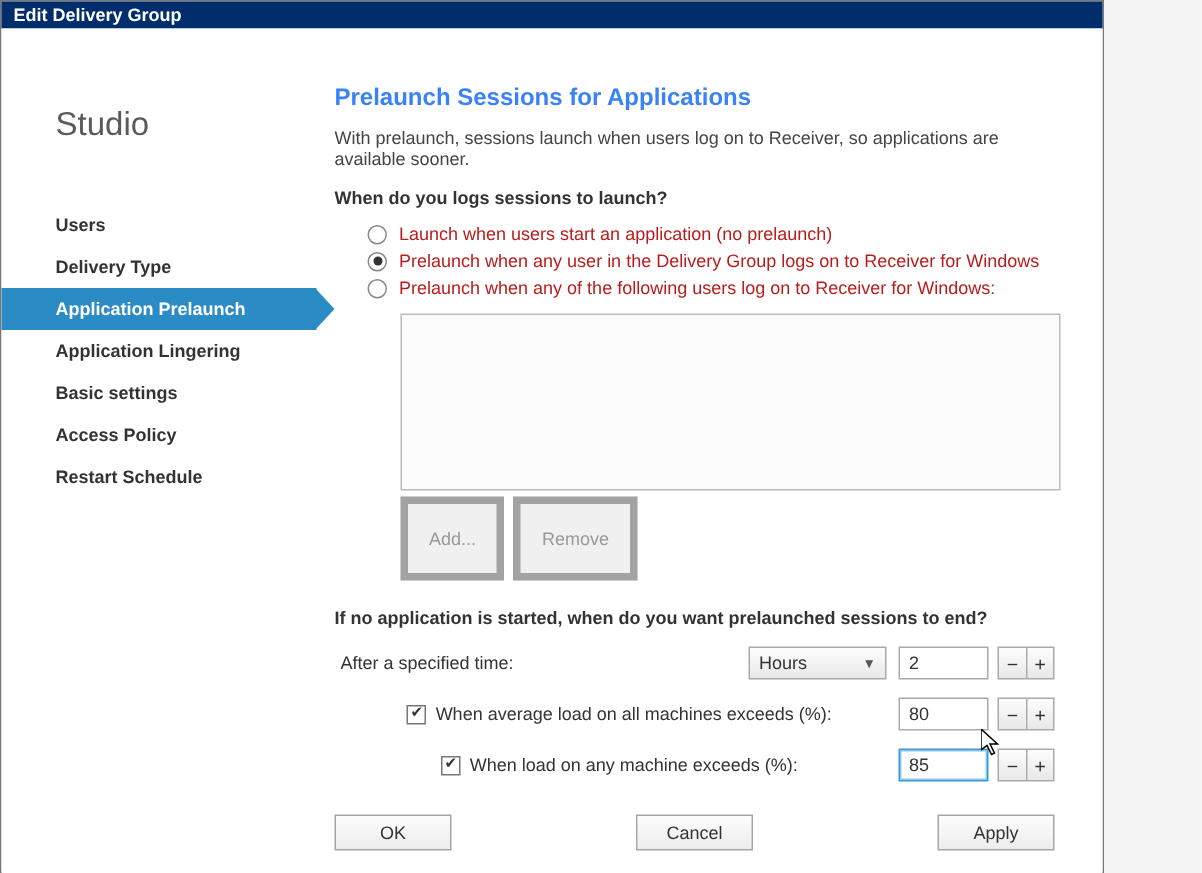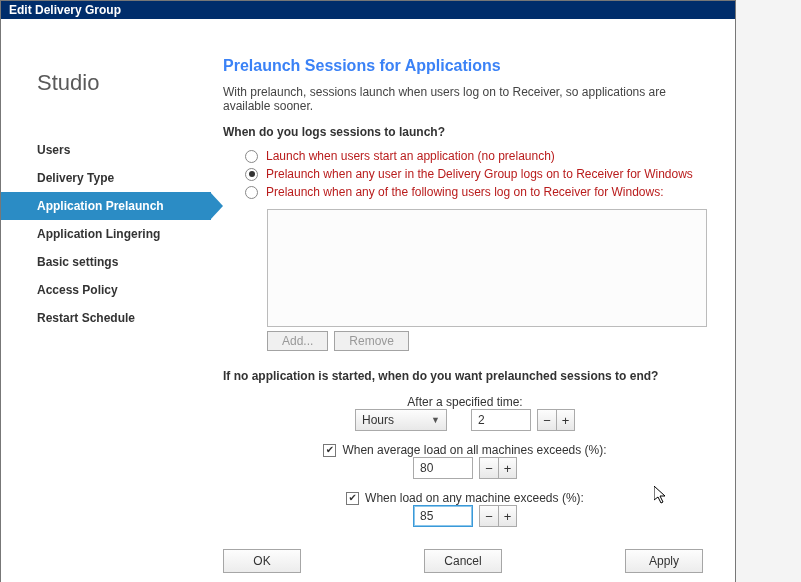--- a/index.html
+++ b/index.html
@@ -132,36 +132,35 @@
     background: #fcfcfc;
   }
   .list-buttons {
     margin-left: 44px;
     display: flex;
     gap: 6px;
     margin-bottom: 14px;
   }
   .btn {
     background: #f3f3f3;
-    border: 1px solid #a3a3a3;
+    border: 5px solid #a3a3a3;
     color: #555;
     font-size: 12px;
-    padding: 2px 14px;
+    padding: 16px 14px;
     cursor: pointer;
   }
   .btn.disabled {
     color: #999;
     background: #f0f0f0;
     cursor: default;
   }
   .setting-row {
     display: flex;
     align-items: center;
     margin: 6px 4px;
-    flex-direction: column;
   }
   .setting-label {
     flex: 1;
     font-size: 12px;
     color: #333;
   }
   .check-row {
     display: flex;
     align-items: center;
     gap: 6px;
@@ -228,21 +227,21 @@
     font-size: 13px;
     color: #333;
     cursor: pointer;
   }
   .stepper .step-btn + .step-btn {
     border-left: 1px solid #aaa;
   }
   .controls-right {
     display: flex;
     align-items: center;
-    gap: 24px;
+    gap: 8px;
     justify-content: flex-end;
   }
   .dialog-buttons {
     margin-top: auto;
     padding: 16px 4px 20px 0;
     display: flex;
     justify-content: space-between;
     gap: 29px;
   }
   .dlg-btn {

